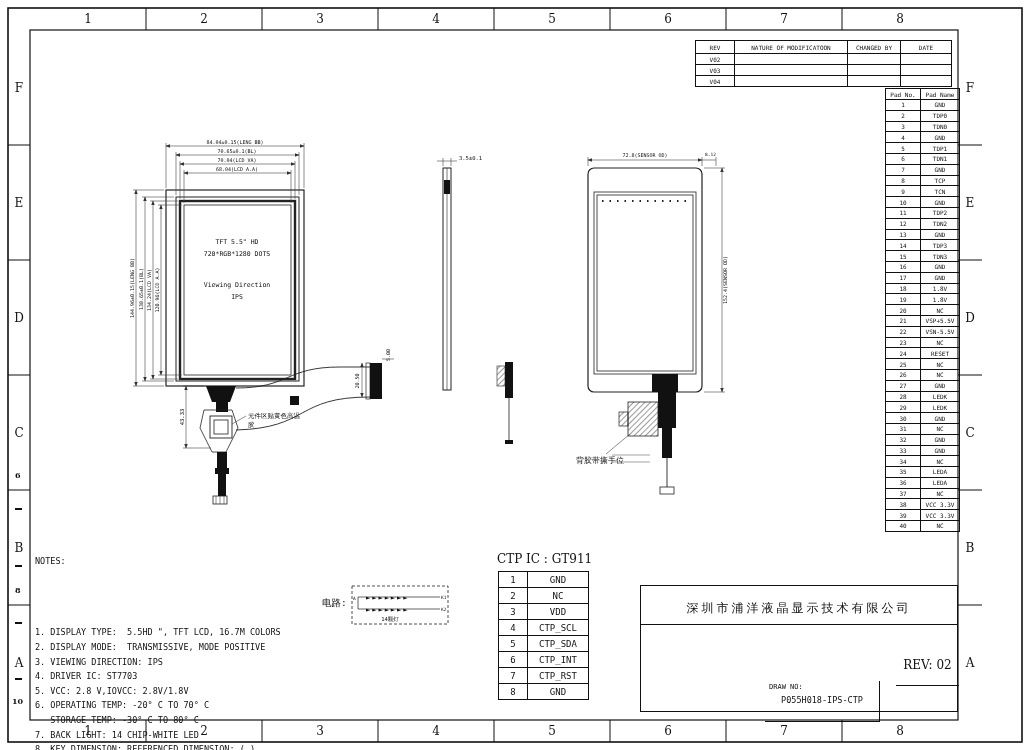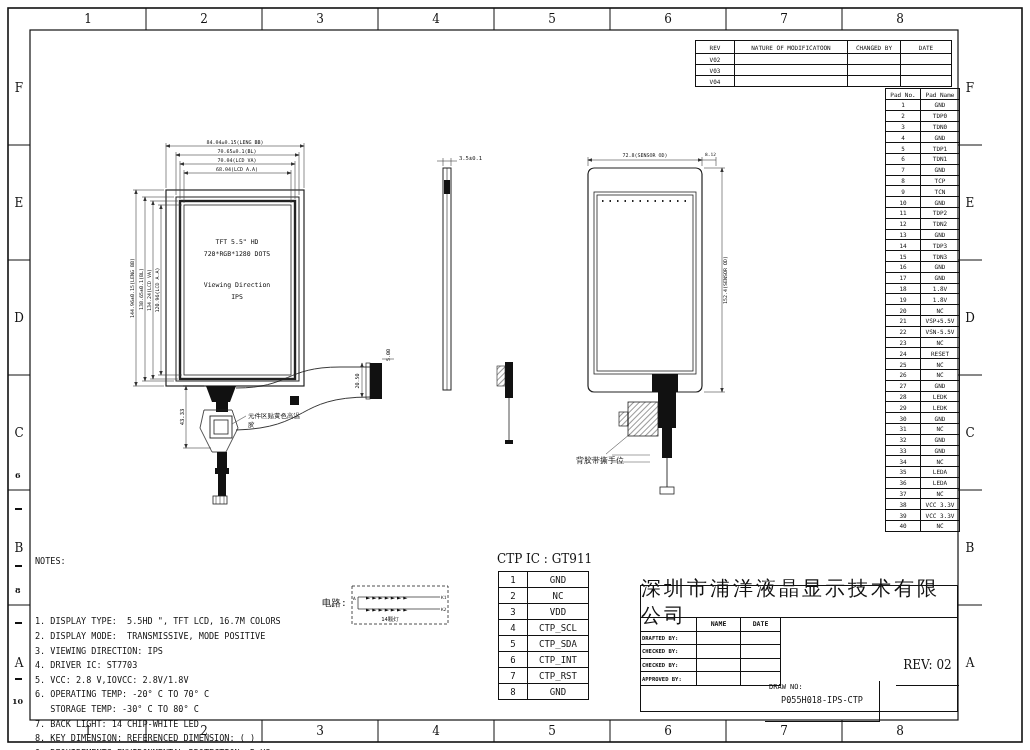--- a/index.html
+++ b/index.html
@@ -20,31 +20,31 @@
   
   .rev-table{position:absolute;left:695px;top:40px;width:252px;font-size:6px;}
   .rev-table th{height:12px;font-weight:normal;}
   .rev-table td{height:10px;}
   
   .pad-table{position:absolute;left:885px;top:88px;width:72px;font-size:6px;}
   .pad-table th{height:10px;font-weight:normal;}
   .pad-table td{height:9.8px;}
   
   .notes{position:absolute;left:35px;top:554px;width:310px;font-size:8.5px;line-height:14.6px;}
-  .notes .nt{margin-bottom:2px;}
+  .notes .nt{margin-bottom:13px;}
   .notes div{white-space:pre;}
   
   .ctp-title{position:absolute;left:497px;top:552px;font-family:"DejaVu Serif",serif;font-size:12px;}
   .ctp-table{position:absolute;left:498px;top:571px;width:88px;font-size:9px;}
   .ctp-table td{height:15px;}
   
   .tblock{position:absolute;left:640px;top:585px;width:318px;height:127px;border:1.5px solid #111;box-sizing:border-box;}
-  .tb-company{position:absolute;left:0;top:0;width:100%;height:32px;border-bottom:1px solid #111;box-sizing:border-box;
+  .tb-company{position:absolute;left:0;top:7px;width:100%;height:32px;border-bottom:1px solid #111;box-sizing:border-box;
               display:flex;align-items:center;justify-content:center;font-family:"DejaVu Serif",serif;
-              font-size:20px;letter-spacing:3px;}
+              font-size:12px;letter-spacing:3px;}
   .sig-grid{position:absolute;left:0;top:32px;width:140px;height:68px;display:grid;
             grid-template-columns:56px 44px 40px;grid-auto-rows:13.6px;}
   .sig-grid>div{border-right:1px solid #111;border-bottom:1px solid #111;box-sizing:border-box;
             font-size:5.5px;font-weight:bold;display:flex;align-items:center;padding-left:1px;}
   .sig-grid .hdr{justify-content:center;font-size:6.5px;padding-left:0;}
   .prod-cell{position:absolute;left:140px;top:32px;width:178px;height:27px;border-bottom:1px solid #111;
              box-sizing:border-box;font-family:"DejaVu Serif",serif;font-size:12px;display:flex;align-items:center;padding-left:5px;}
   .drawno-cell{position:absolute;left:124px;top:59px;width:115px;height:41px;border-bottom:1px solid #111;border-right:1px solid #111;box-sizing:border-box;margin-top:36px;}
   .drawno-label{font-size:7px;padding:2px 0 0 4px;}
   .drawno-value{font-size:8.5px;text-align:center;margin-top:4px;}
@@ -570,37 +570,20 @@
         <tr>
           <td style="width:28px">8</td>
           <td style="width:60px">GND</td>
         </tr>
       </tbody>
   </table>
 
   <div class="tblock">
     <div class="tb-company">深圳市浦洋液晶显示技术有限公司</div>
 
-    <div class="sig-grid">
-      <div></div>
-      <div class="hdr">NAME</div>
-      <div class="hdr">DATE</div>
-      <div>DRAFTED BY:</div>
-      <div></div>
-        <div></div>
-      <div>CHECKED BY:</div>
-      <div></div>
-        <div></div>
-      <div>CHECKED BY:</div>
-      <div></div>
-        <div></div>
-      <div>APPROVED BY:</div>
-      <div></div>
-        <div></div>
-    </div>
 
     <div class="drawno-cell">
       <div class="drawno-label">DRAW NO:</div>
       <div class="drawno-value">P055H018-IPS-CTP</div>
     </div>
     <div class="rev-cell">REV: 02</div>
 
   </div>
 
 </div>

